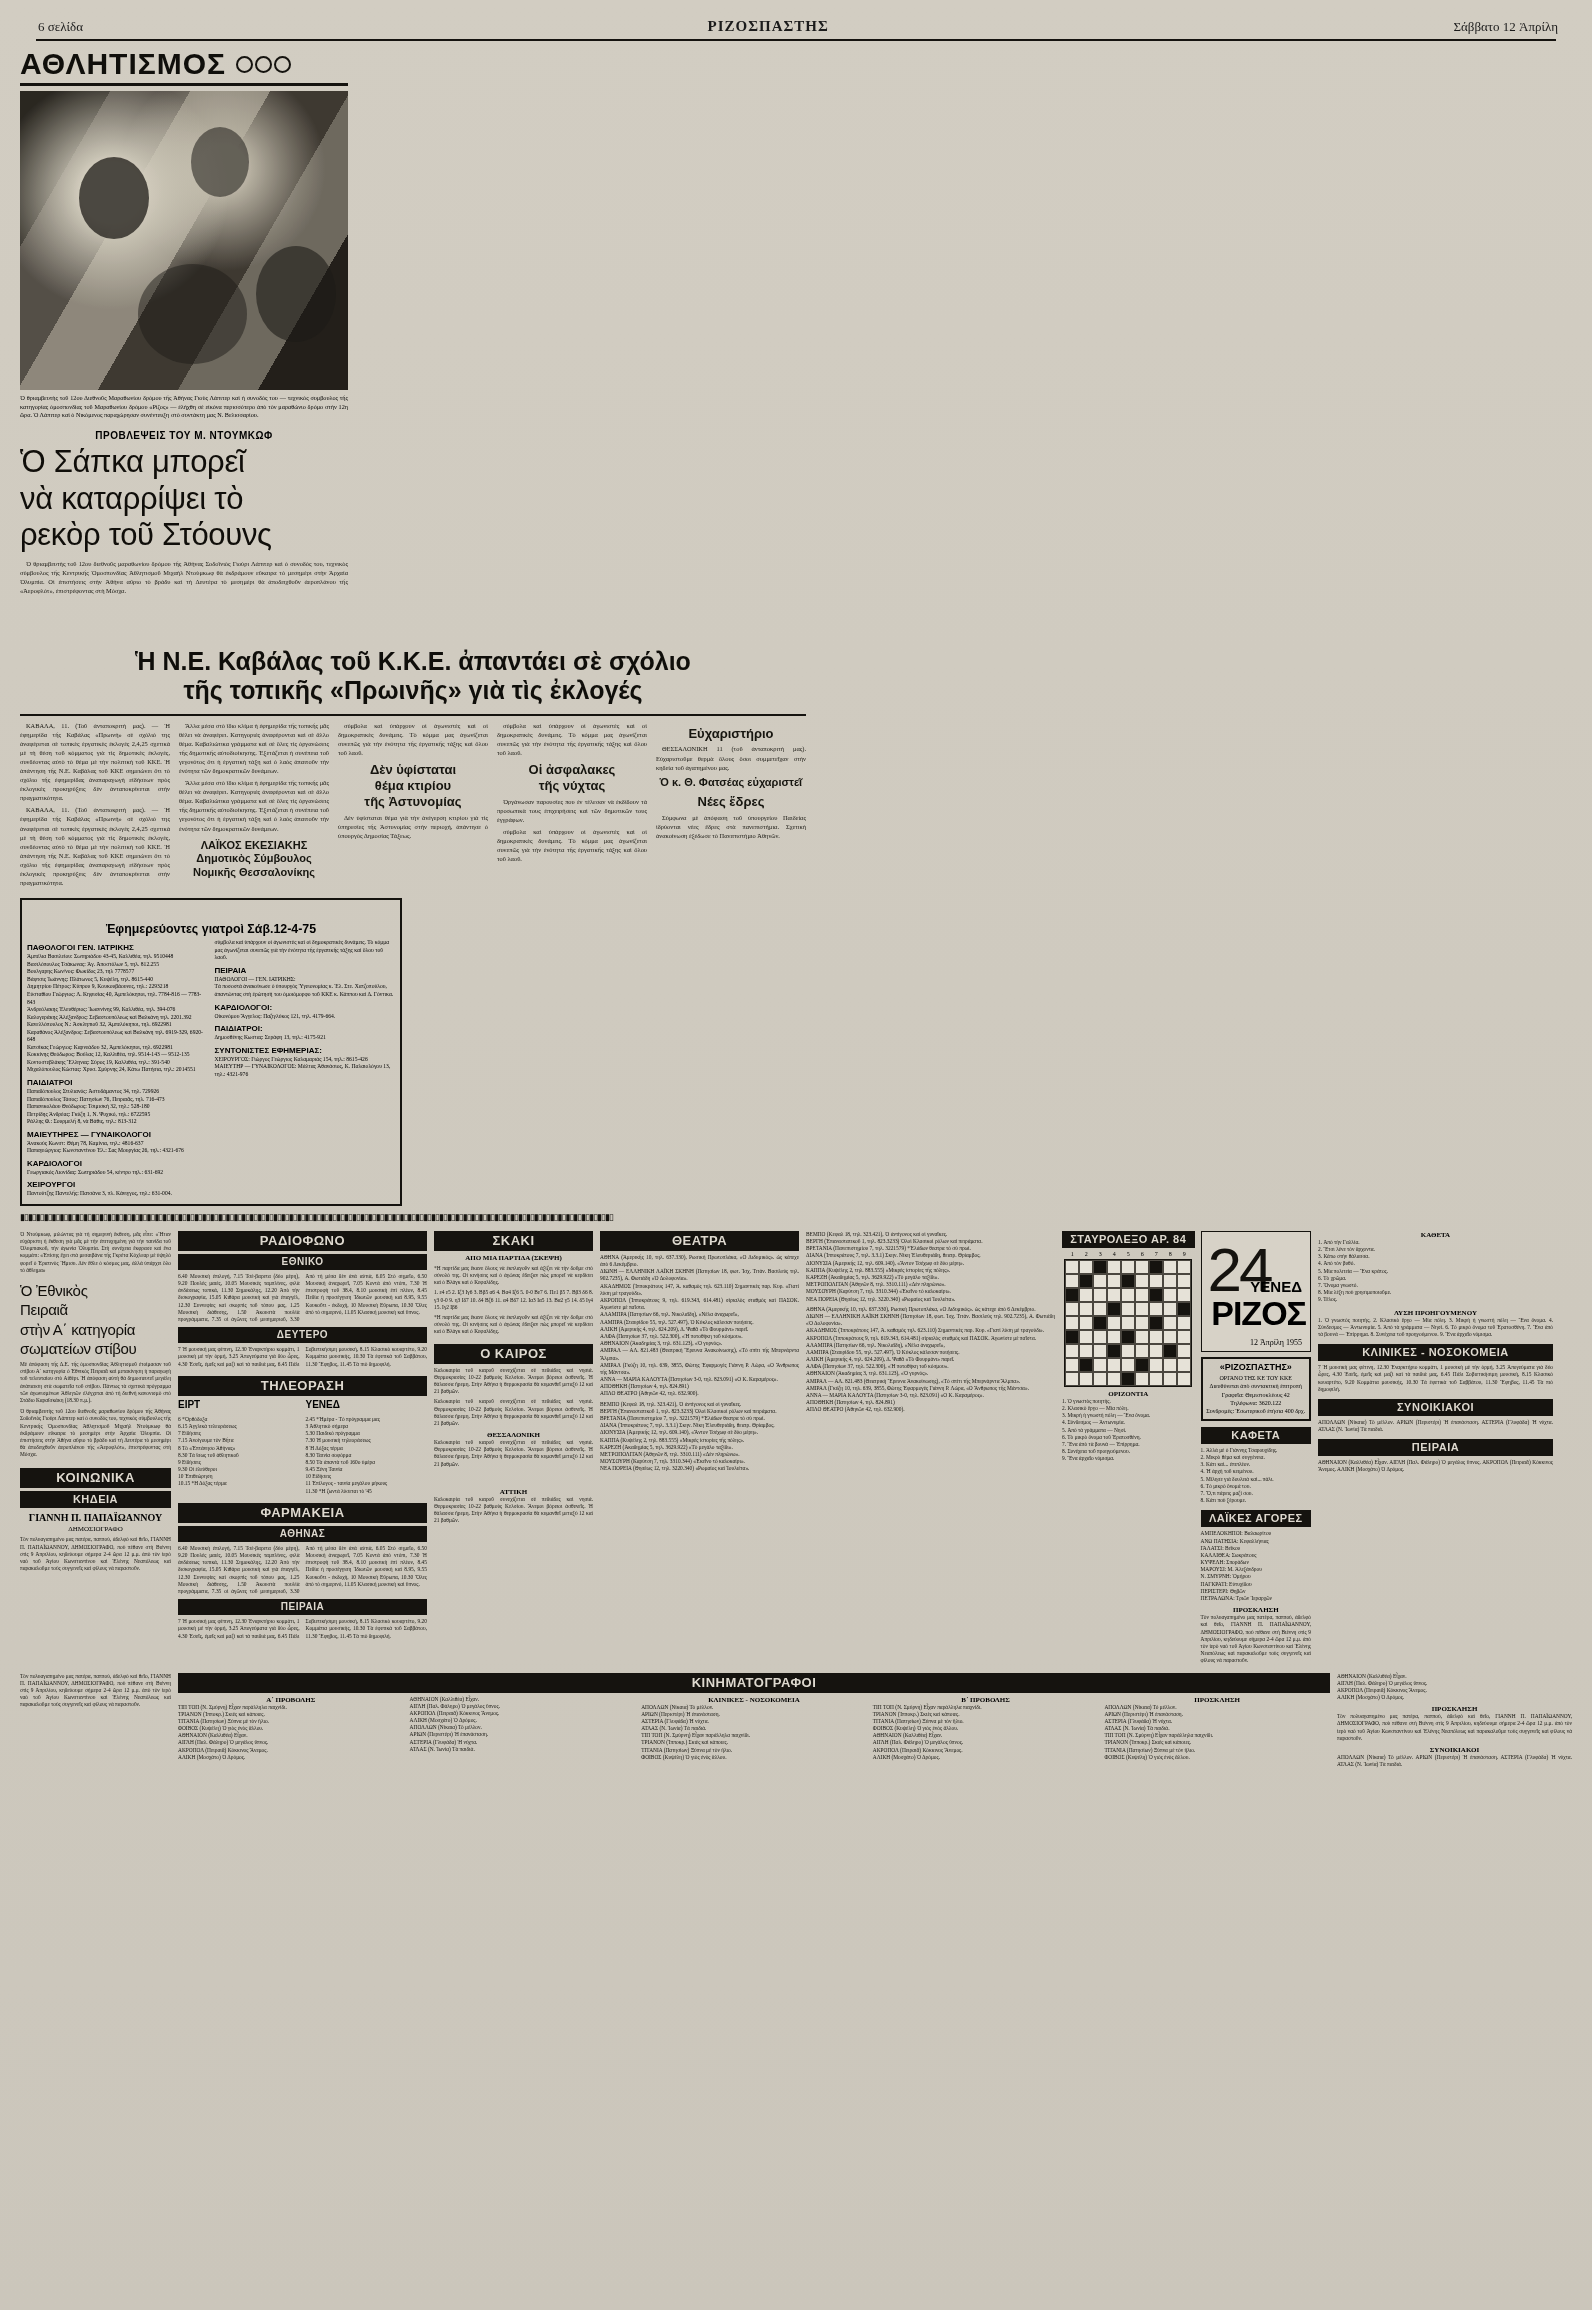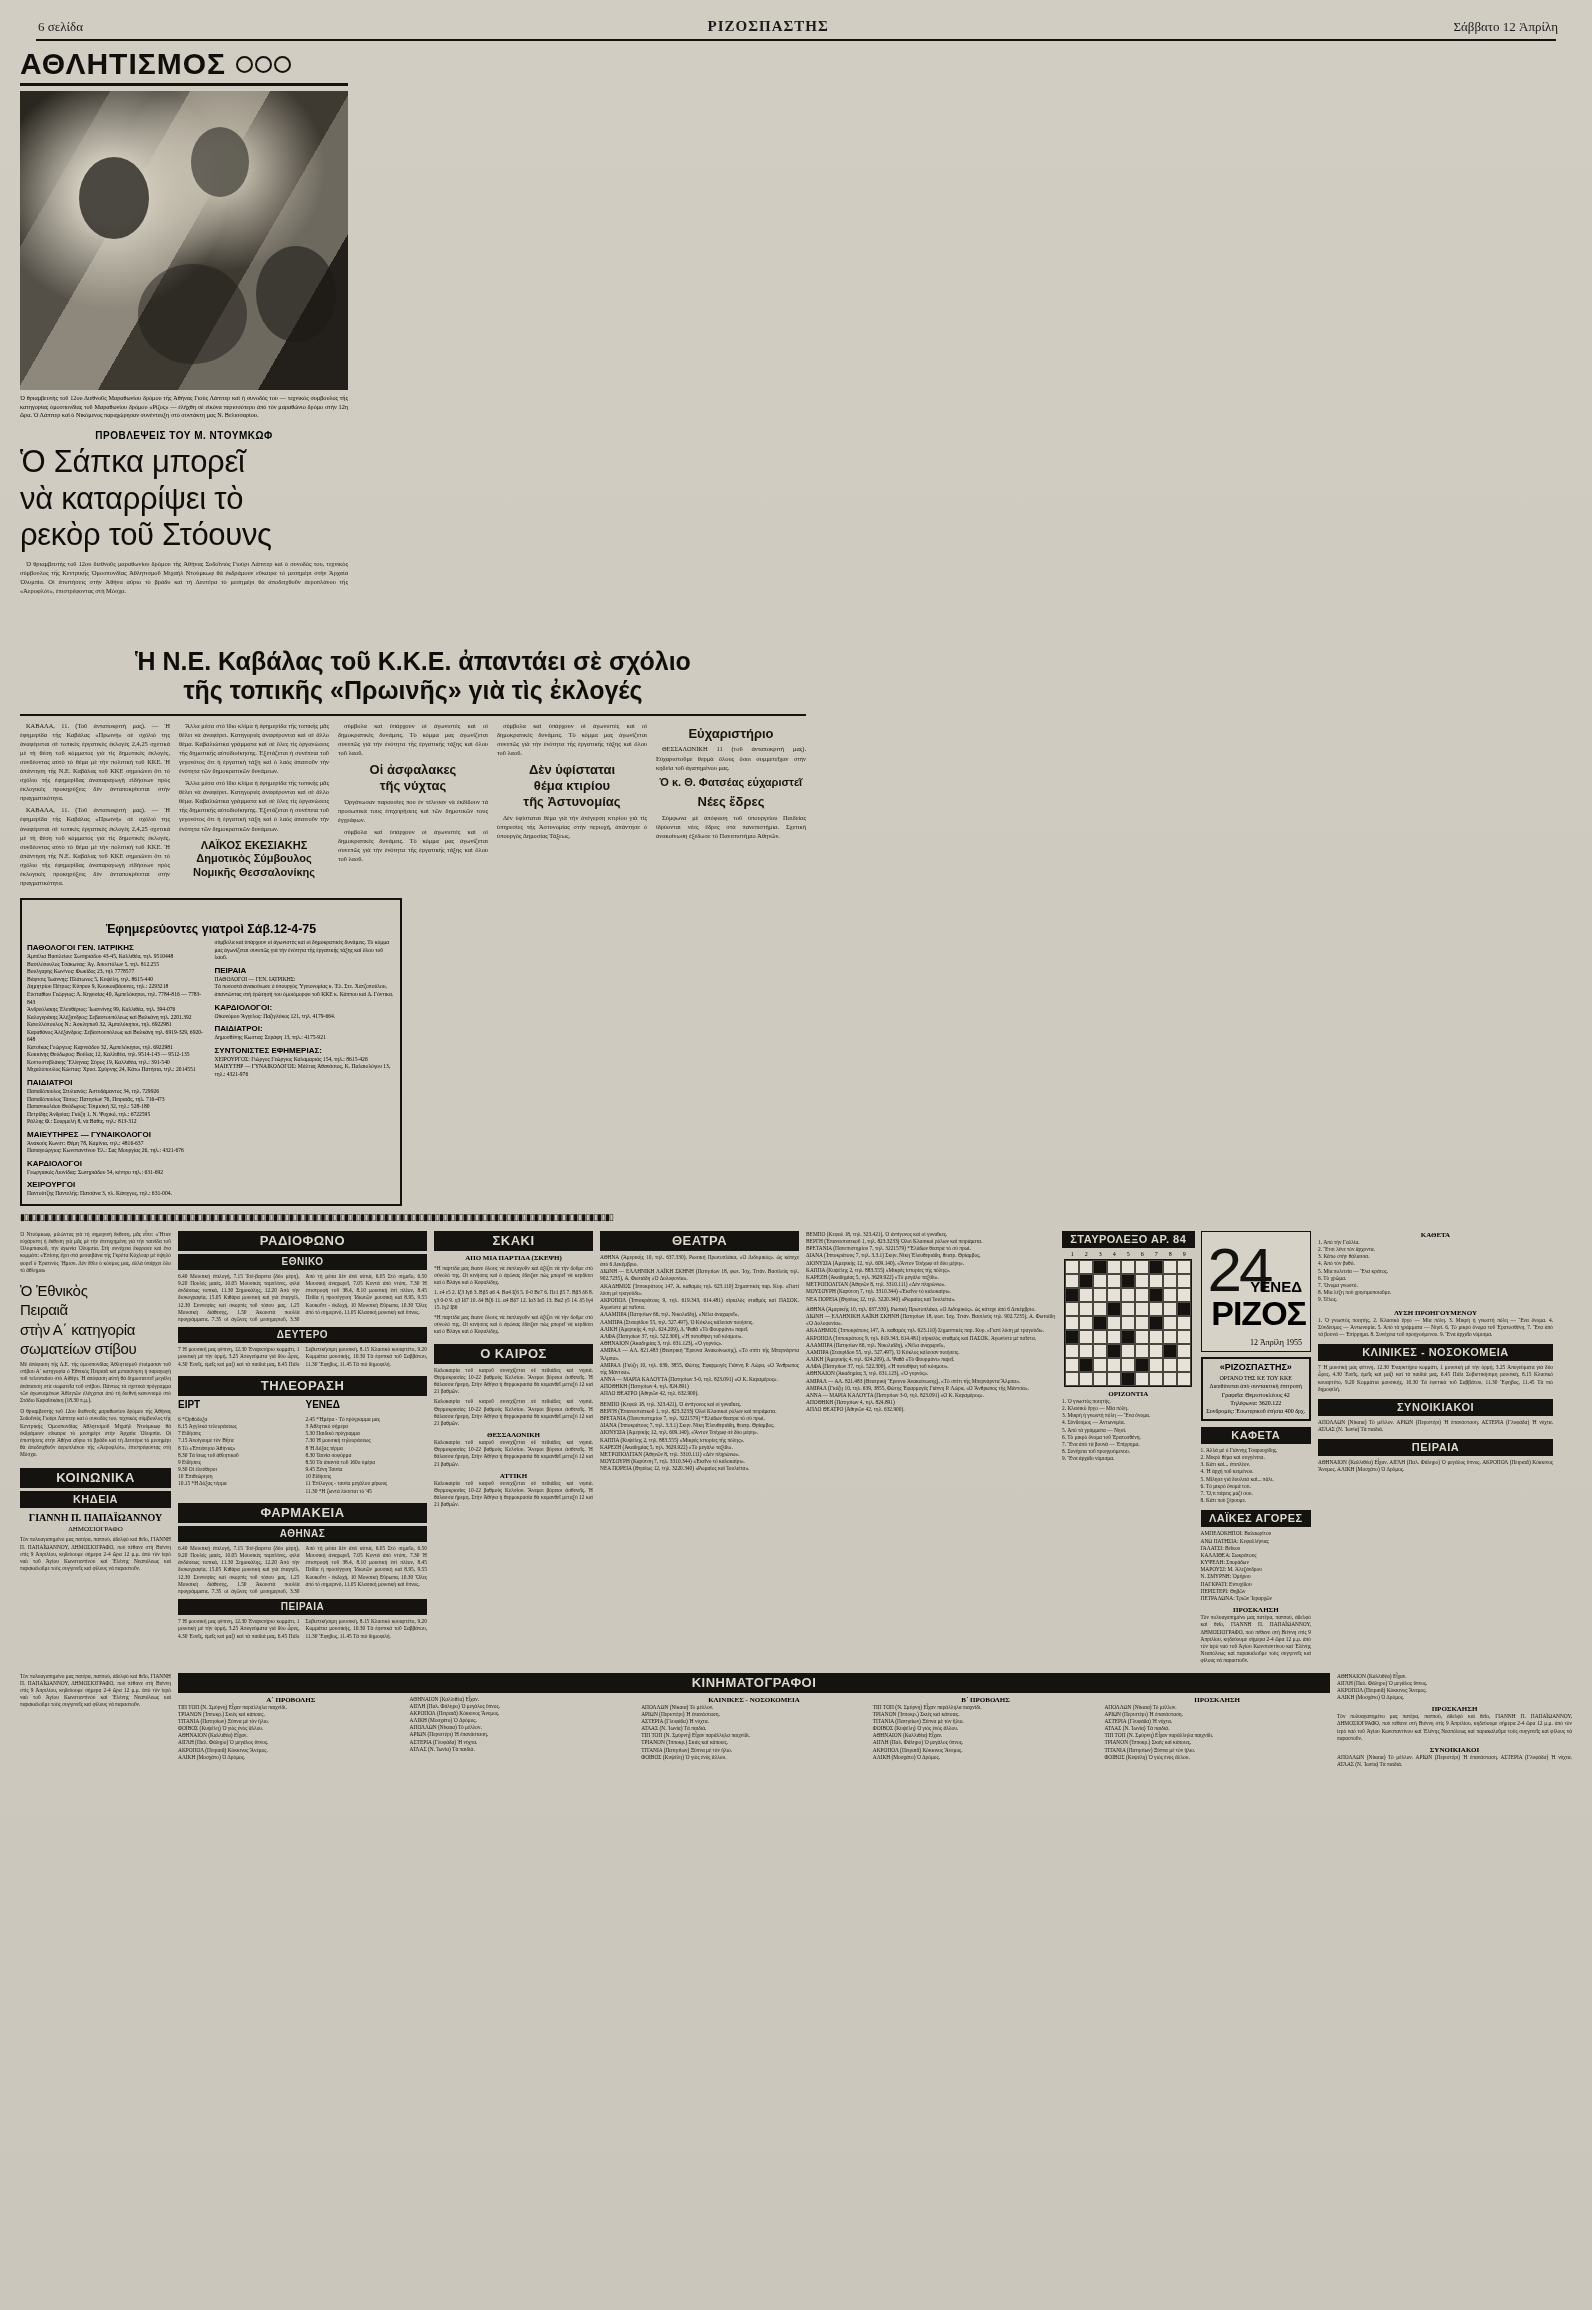--- a/index.html
+++ b/index.html
@@ -170,33 +170,33 @@
             <p>ΚΑΒΑΛΑ, 11. (Τοῦ ἀνταποκριτή μας). — Ἡ ἐφημερίδα τῆς Καβάλας «Πρωινή» σὲ σχόλιό της ἀναφέρεται σὲ τοπικὲς ἐργατικὲς ἐκλογές 2,4,25 σχετικὰ μὲ τὴ θέση τοῦ κόμματος γιὰ τὶς δημοτικὲς ἐκλογές, συνδέοντας αὐτὸ τὸ θέμα μὲ τὴν πολιτικὴ τοῦ ΚΚΕ. Ἡ ἀπάντηση τῆς Ν.Ε. Καβάλας τοῦ ΚΚΕ σημειώνει ὅτι τὸ σχόλιο τῆς ἐφημερίδας ἀναπαραγωγὴ εἰδήσεων πρὸς ἐκλογικὲς προκηρύξεις δὲν ἀνταποκρίνεται στὴν πραγματικότητα.</p>
           </div>
           <div class="col-text">
             <p>Ἄλλα μέσα στὸ ἴδιο κλίμα ἡ ἐφημερίδα τῆς τοπικῆς μᾶς θέλει νὰ ἀναφέρει. Κατηγοριὲς ἀναφέρονται καὶ σὲ ἄλλο θέμα. Καβαλιώτικα γράμματα καὶ σὲ ὅλες τὶς ὀργανώσεις τῆς δημοτικῆς αὐτοδιοίκησης. Ἐξετάζεται ἡ συνέπεια τοῦ γεγονότος ὅτι ἡ ἐργατικὴ τάξη καὶ ὁ λαὸς ἀπαιτοῦν τὴν ἑνότητα τῶν δημοκρατικῶν δυνάμεων.</p>
             <p>Ἄλλα μέσα στὸ ἴδιο κλίμα ἡ ἐφημερίδα τῆς τοπικῆς μᾶς θέλει νὰ ἀναφέρει. Κατηγοριὲς ἀναφέρονται καὶ σὲ ἄλλο θέμα. Καβαλιώτικα γράμματα καὶ σὲ ὅλες τὶς ὀργανώσεις τῆς δημοτικῆς αὐτοδιοίκησης. Ἐξετάζεται ἡ συνέπεια τοῦ γεγονότος ὅτι ἡ ἐργατικὴ τάξη καὶ ὁ λαὸς ἀπαιτοῦν τὴν ἑνότητα τῶν δημοκρατικῶν δυνάμεων.</p>
             <div class="sub-h" style="margin-top:6px;">ΛΑΪΚΟΣ ΕΚΕΣΙΑΚΗΣ<br>Δημοτικὸς Σύμβουλος<br>Νομικῆς Θεσσαλονίκης</div>
           </div>
           <div class="col-text">
             <p>σύμβολα καὶ ὑπάρχουν οἱ ἀγωνιστὲς καὶ οἱ δημοκρατικὲς δυνάμεις. Τὸ κόμμα μας ἀγωνίζεται συνεπῶς γιὰ τὴν ἑνότητα τῆς ἐργατικῆς τάξης καὶ ὅλου τοῦ λαοῦ.</p>
             <div class="sub-h2">
-              <span>Οἱ ἀσφαλακες</span><br><span>τῆς νύχτας</span>
-            </div>
-            <p>Ὀργάνωσαν παρουσίες που ἐν τέλεσαν νὰ ἐκδίδουν τὰ προσωπικὰ τους ἐπιχειρήσεις καὶ τῶν δημοτικῶν τους ἐγγράφων.</p>
-            <p>σύμβολα καὶ ὑπάρχουν οἱ ἀγωνιστὲς καὶ οἱ δημοκρατικὲς δυνάμεις. Τὸ κόμμα μας ἀγωνίζεται συνεπῶς γιὰ τὴν ἑνότητα τῆς ἐργατικῆς τάξης καὶ ὅλου τοῦ λαοῦ.</p>
+              <span>Δὲν ὑφίσταται</span><br>
+              <span>θέμα κτιρίου</span><br>
+              <span>τῆς Ἀστυνομίας</span>
+            </div>
+            <p>Δὲν ὑφίσταται θέμα γιὰ τὴν ἀνέγερση κτιρίου γιὰ τὶς ὑπηρεσίες τῆς Ἀστυνομίας στὴν περιοχή, ἀπάντησε ὁ ὑπουργὸς Δημοσίας Τάξεως.</p>
           </div>
           <div class="col-text">
             <p>σύμβολα καὶ ὑπάρχουν οἱ ἀγωνιστὲς καὶ οἱ δημοκρατικὲς δυνάμεις. Τὸ κόμμα μας ἀγωνίζεται συνεπῶς γιὰ τὴν ἑνότητα τῆς ἐργατικῆς τάξης καὶ ὅλου τοῦ λαοῦ.</p>
             <div class="sub-h2">
-              <span>Δὲν ὑφίσταται</span><br>
-              <span>θέμα κτιρίου</span><br>
-              <span>τῆς Ἀστυνομίας</span>
-            </div>
-            <p>Δὲν ὑφίσταται θέμα γιὰ τὴν ἀνέγερση κτιρίου γιὰ τὶς ὑπηρεσίες τῆς Ἀστυνομίας στὴν περιοχή, ἀπάντησε ὁ ὑπουργὸς Δημοσίας Τάξεως.</p>
+              <span>Οἱ ἀσφαλακες</span><br><span>τῆς νύχτας</span>
+            </div>
+            <p>Ὀργάνωσαν παρουσίες που ἐν τέλεσαν νὰ ἐκδίδουν τὰ προσωπικὰ τους ἐπιχειρήσεις καὶ τῶν δημοτικῶν τους ἐγγράφων.</p>
+            <p>σύμβολα καὶ ὑπάρχουν οἱ ἀγωνιστὲς καὶ οἱ δημοκρατικὲς δυνάμεις. Τὸ κόμμα μας ἀγωνίζεται συνεπῶς γιὰ τὴν ἑνότητα τῆς ἐργατικῆς τάξης καὶ ὅλου τοῦ λαοῦ.</p>
           </div>
           <div class="col-text">
             <div class="sub-h2">Εὐχαριστήριο</div>
             <p>ΘΕΣΣΑΛΟΝΙΚΗ 11 (τοῦ ἀνταποκριτή μας). Εὐχαριστοῦμε θερμὰ ὅλους ὅσοι συμμετεῖχαν στὴν κηδεία τοῦ ἀγαπημένου μας.</p>
             <div class="sub-h">Ὁ κ. Θ. Φατσέας εὐχαριστεῖ</div>
             <div class="sub-h2">Νέες ἕδρες</div>
             <p>Σύμφωνα μὲ ἀπόφαση τοῦ ὑπουργείου Παιδείας ἱδρύονται νέες ἕδρες στὰ πανεπιστήμια. Σχετικὴ ἀνακοίνωση ἐξέδωσε τὸ Πανεπιστήμιο Ἀθηνῶν.</p>
           </div>
         </div>
       </div>
@@ -335,21 +335,21 @@
         <div class="center bold" style="font-size:7px;margin-bottom:3px;">ΑΠΟ ΜΙΑ ΠΑΡΤΙΔΑ (ΣΚΕΨΗ)</div>
         <div class="microtext">*Η παρτίδα μας ἔκανε ὅλους νὰ ἐκπλαγοῦν καὶ ἀξίζει νὰ τὴν δοῦμε στὸ σύνολό της. Οἱ κινήσεις καὶ ὁ ἀγώνας ἔδειξαν πὼς μπορεῖ νὰ κερδίσει καὶ ὁ Βλάγκ καὶ ὁ Κεφαλίδης.</div>
         <div class="microtext" style="margin-top:3px;">1. ε4 ε5 2. Ιζ3 Ιγ6 3. Ββ5 α6 4. Βα4 Ιζ6 5. 0-0 Βε7 6. Πε1 β5 7. Ββ3 δ6 8. γ3 0-0 9. η3 Ιδ7 10. δ4 Βζ6 11. α4 Βδ7 12. Ια3 Ια5 13. Βα2 γ5 14. δ5 Ιγ4 15. Ιγ2 Ιβ6</div>
         <div class="microtext" style="margin-top:3px;">*Η παρτίδα μας ἔκανε ὅλους νὰ ἐκπλαγοῦν καὶ ἀξίζει νὰ τὴν δοῦμε στὸ σύνολό της. Οἱ κινήσεις καὶ ὁ ἀγώνας ἔδειξαν πὼς μπορεῖ νὰ κερδίσει καὶ ὁ Βλάγκ καὶ ὁ Κεφαλίδης.</div>
 
         <div class="secbar" style="margin-top:8px;">Ο ΚΑΙΡΟΣ</div>
         <div class="microtext">Καλοκαιρία τοῦ καιροῦ συνεχίζεται σὲ πεδιάδες καὶ νησιά. Θερμοκρασίες 10-22 βαθμοὺς Κελσίου. Ἄνεμοι βόρειοι ἀσθενεῖς. Ἡ θάλασσα ἤρεμη. Στὴν Ἀθήνα ἡ θερμοκρασία θὰ κυμανθεῖ μεταξὺ 12 καὶ 21 βαθμῶν.</div>
         <div class="microtext" style="margin-top:3px;">Καλοκαιρία τοῦ καιροῦ συνεχίζεται σὲ πεδιάδες καὶ νησιά. Θερμοκρασίες 10-22 βαθμοὺς Κελσίου. Ἄνεμοι βόρειοι ἀσθενεῖς. Ἡ θάλασσα ἤρεμη. Στὴν Ἀθήνα ἡ θερμοκρασία θὰ κυμανθεῖ μεταξὺ 12 καὶ 21 βαθμῶν.</div>
         <div class="center bold" style="font-size:7px;margin-top:4px;">ΘΕΣΣΑΛΟΝΙΚΗ</div>
         <div class="microtext">Καλοκαιρία τοῦ καιροῦ συνεχίζεται σὲ πεδιάδες καὶ νησιά. Θερμοκρασίες 10-22 βαθμοὺς Κελσίου. Ἄνεμοι βόρειοι ἀσθενεῖς. Ἡ θάλασσα ἤρεμη. Στὴν Ἀθήνα ἡ θερμοκρασία θὰ κυμανθεῖ μεταξὺ 12 καὶ 21 βαθμῶν.</div>
-        <div class="center bold" style="font-size:7px;margin-top:4px;">ΑΤΤΙΚΗ</div>
+        <div class="center bold" style="font-size:7px;margin-top:20px;">ΑΤΤΙΚΗ</div>
         <div class="microtext">Καλοκαιρία τοῦ καιροῦ συνεχίζεται σὲ πεδιάδες καὶ νησιά. Θερμοκρασίες 10-22 βαθμοὺς Κελσίου. Ἄνεμοι βόρειοι ἀσθενεῖς. Ἡ θάλασσα ἤρεμη. Στὴν Ἀθήνα ἡ θερμοκρασία θὰ κυμανθεῖ μεταξὺ 12 καὶ 21 βαθμῶν.</div>
       </div>
 
       <div class="c4">
         <div class="secbar">ΘΕΑΤΡΑ</div>
         <div class="microtext" style="white-space:pre-line;">ΑΘΗΝΑ (Ἀμερικῆς 10, τηλ. 637.330), Ρωσικὴ Πρωτοπλάκα, «Ο Διδυμικός». ὡς κάτεχε ἀπὸ 6 Δεκέμβριο.
 ΔΙΩΝΗ — ΕΛΛΗΝΙΚΗ ΛΑΪΚΗ ΣΚΗΝΗ (Πατησίων 18, φωτ. Ἰσχ. Τιτάν. Βασιλεύς τηλ. 902.7235), Α. Φωτιάδη «Ὁ Δολοφονία».
 ΑΚΑΔΗΜΟΣ (Ἰπποκράτους 147, Ἀ. καθαμὸς τηλ. 623.110) Σημαντικὲς παρ. Κυρ. «Γιατί λύση μὲ τραγούδι».
 ΑΚΡΟΠΟΛ (Ἰπποκράτους 9, τηλ. 619.343, 614.481) σίριαλὸς σταθμὸς καὶ ΠΑΣΟΚ. Ἀγωνίστε μὲ παῖστα.
 ΑΛΑΜΠΡΑ (Πατησίων 66, τηλ. Νικολαΐδη), «Νέλα ἀναχωρεῖ», 

